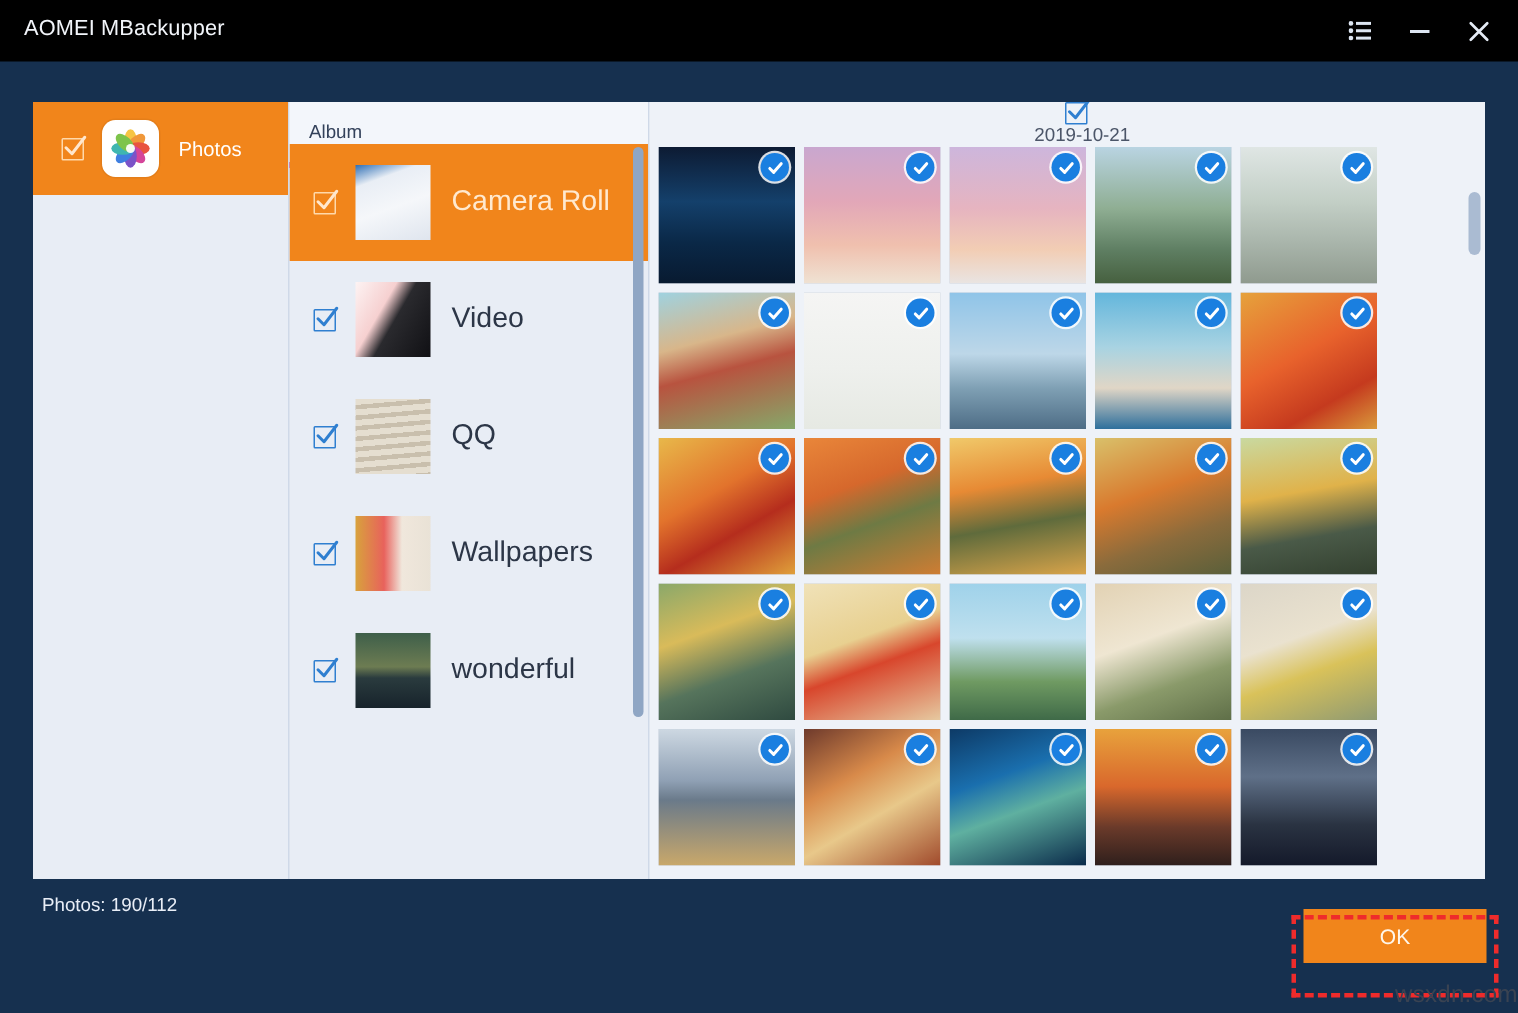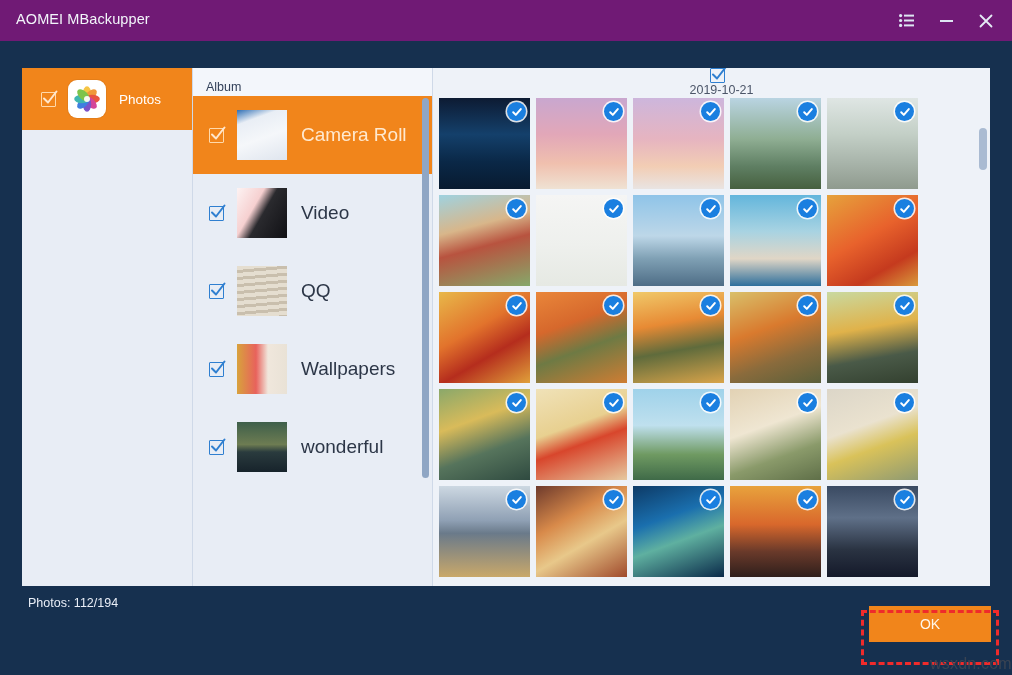--- a/index.html
+++ b/index.html
@@ -12,21 +12,21 @@
 
   
   .window {
     position: absolute; inset: 0;
     background: #16304f;
   }
 
   
   .titlebar {
     position: absolute; left: 0; top: 0; width: 1012px; height: 41px;
-    background: #701a75;
+    background: #000000;
   }
   .app-title {
     position: absolute; left: 16px; top: 11px;
     font-size: 14.5px; color: #f2f5fa; letter-spacing: .1px;
     white-space: nowrap;
   }
   .win-btns {
     position: absolute; right: 6px; top: 0; height: 41px;
     display: flex; align-items: center;
   }
@@ -79,21 +79,21 @@
   .cb.orange { border-color: #ffd9ab; }
   .cb svg { position: absolute; left: -2px; top: -5px; }
 
   
   .album-panel {
     position: absolute; left: 170px; top: 0; width: 240px; height: 518px;
     background: #e8edf5; border-left: 1px solid #cfd9e8;
   }
   .album-head {
     height: 44px; width: 240px; background: #f3f6fb;
-    border-bottom: 6px solid #a21caf;
+    border-bottom: 4px solid #a21caf;
     display: flex; align-items: center;
   }
   .album-head span {
     margin-left: 13px; font-size: 12.5px; color: #33415a;
   }
   .album-list {
     position: absolute; left: 0; top: 28px; width: 240px; height: 490px;
     overflow: hidden;
   }
   .album-item {
@@ -515,21 +515,21 @@
               </svg>
             </span>
           </div>
         </div>
       <div class="photo-scroll"></div>
     </div>
 
   </div>
 
   <div class="footer">
-    <div class="status">Photos: 112/194</div>
+    <div class="status">Photos: 190/112</div>
     <div class="ok-wrap">
       <button class="ok-btn">OK</button>
     </div>
   </div>
   <div class="ok-highlight"></div>
   <div class="watermark">wsxdn.com</div>
 
 </div>
 
 </body></html>

